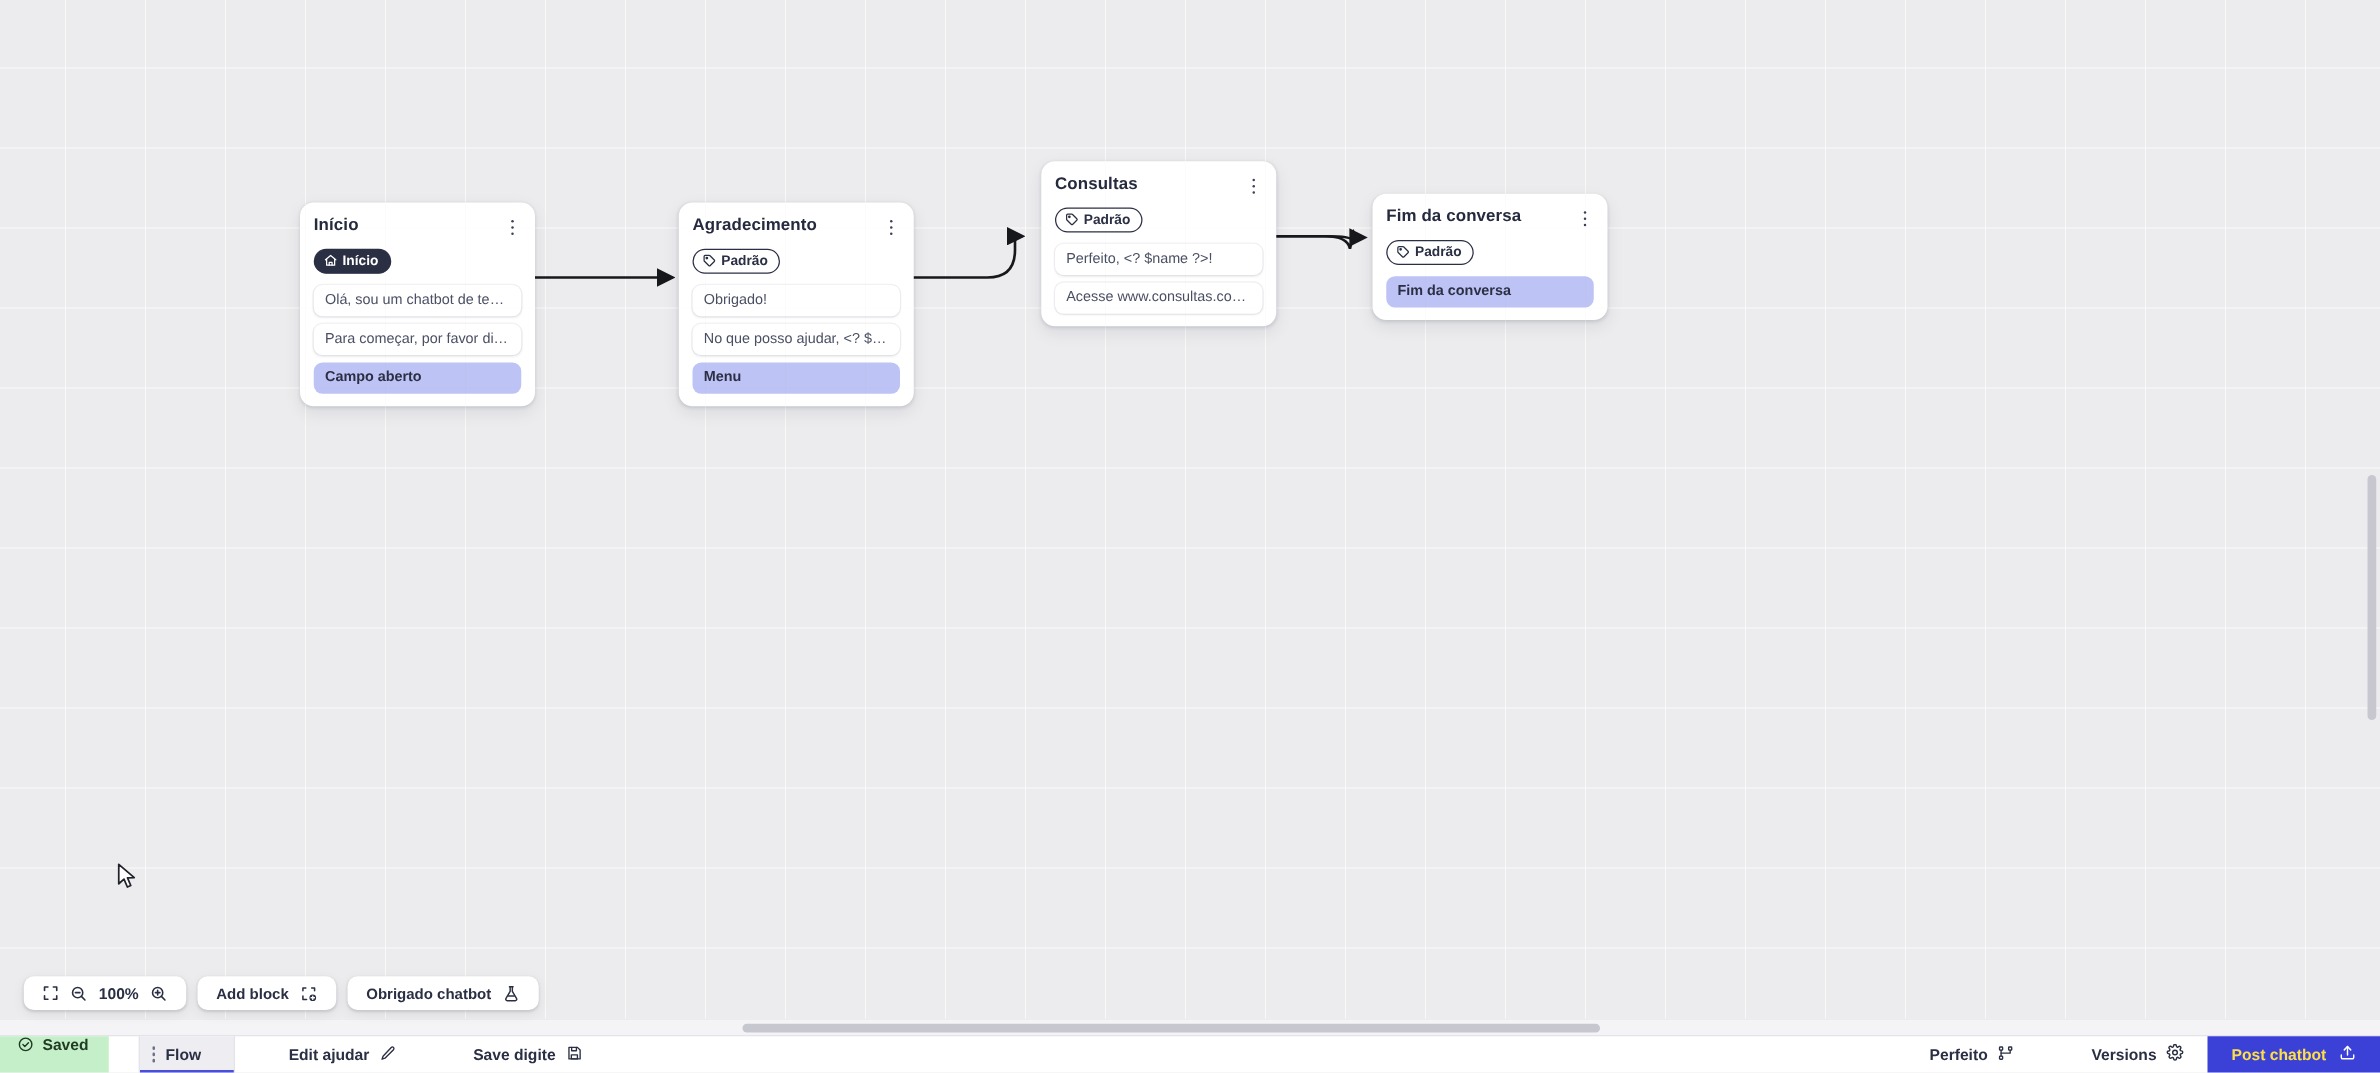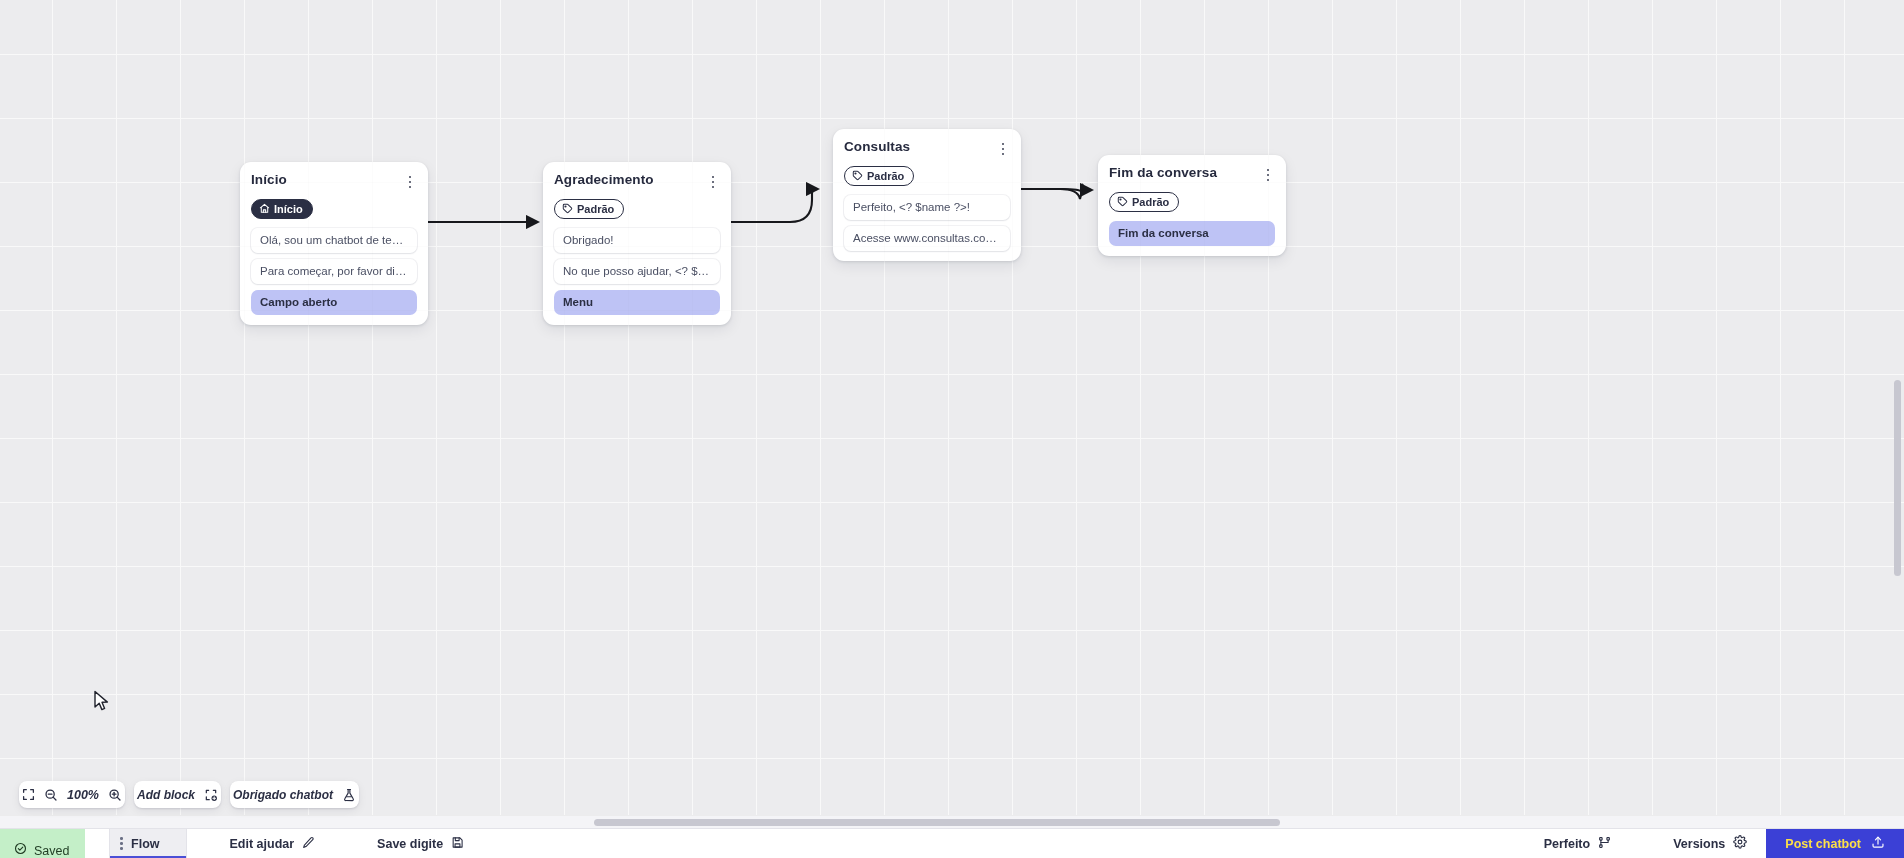--- a/index.html
+++ b/index.html
@@ -86,37 +86,36 @@
     padding: 6.5px 9px;
     white-space: nowrap; overflow:hidden; text-overflow: ellipsis;
   }
 
   
   #toolbar { position:absolute; left:19px; bottom:20px; display:flex; gap:9px; align-items:center; z-index:6;}
   .tb-pill {
     background:#fff; border-radius:8px;
     box-shadow: 0 1px 2px rgba(16,20,45,.12), 0 3px 10px rgba(16,20,45,.07);
     height:27px; display:flex; align-items:center; gap:9px;
-    padding: 0 3px;
+    padding: 0 15px;
     font-size:12px; color:#2b2f44; font-weight:700;
     cursor:pointer;
-    font-style:italic;
   }
   .tb-pill .zoomval { font-size:12.5px; font-weight:700; color:#2b2f44; }
   .tb-ic { display:flex; align-items:center; justify-content:center; cursor:pointer; }
 
   
   #statusbar {
     position:absolute; left:0; bottom:0; width:1904px; height:30px;
     background:#fff; border-top:1px solid #e3e3e9;
     display:flex; align-items:stretch; z-index:10;
   }
   .saved {
-    background:#c4efc8; color:#1f3b22; display:flex; align-items:flex-end; gap:7px;
-    padding: 0 16px 0 14px; font-size:12.5px; font-weight:400;
+    background:#c4efc8; color:#1f3b22; display:flex; align-items:flex-start; gap:7px;
+    padding: 0 16px 0 14px; font-size:12.5px; font-weight:700;
   }
   .sb-item {
     display:flex; align-items:center; gap:8px;
     padding: 0 19px; font-size:12.5px; font-weight:700; color:#2b2f44;
     cursor:pointer; position:relative;margin-left:24px;
   }
   .tab-flow {
     background:#eeeef2; border-right:1px solid #e3e3e9; border-left:1px solid #e3e3e9;
     padding-left:10px; padding-right:26px;
   }

